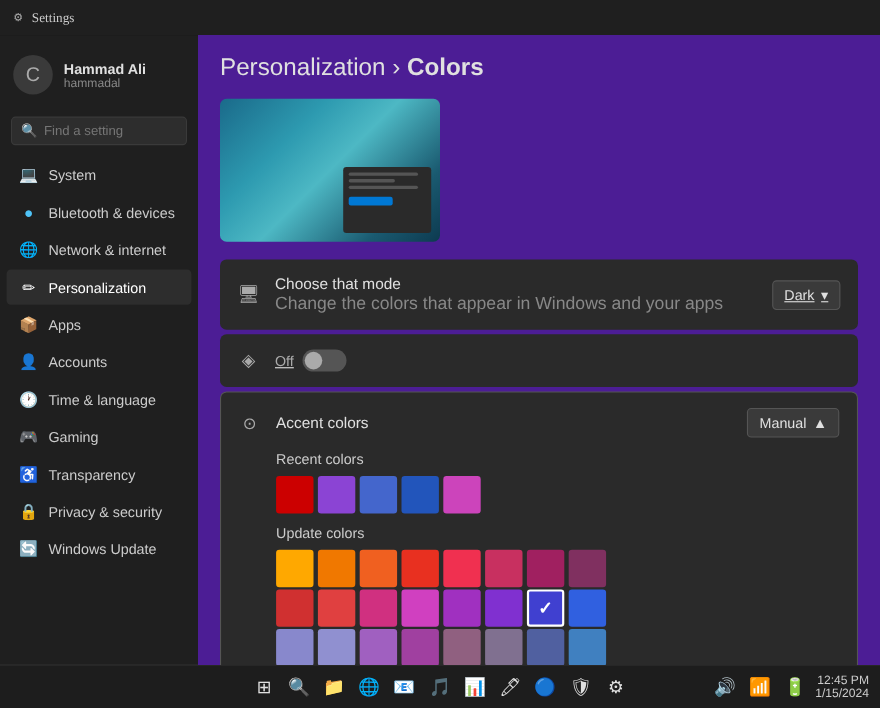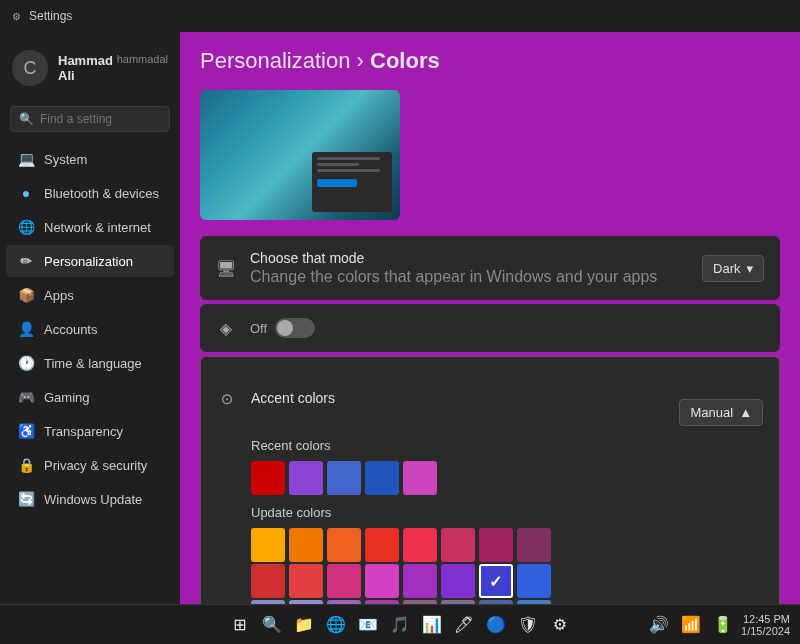--- a/index.html
+++ b/index.html
@@ -24,20 +24,21 @@
       height: 32px;
       flex-shrink: 0;
     }
     .title-bar-icon {
       font-size: 10px;
       color: #aaa;
     }
     .title-bar-text {
       font-size: 12px;
       color: #ccc;
+      font-family: Liberation Serif, serif;
     }
     
     .main-layout {
       display: flex;
       flex: 1;
       overflow: hidden;
     }
     
     .sidebar {
       width: 180px;
@@ -62,20 +63,21 @@
       background: #3a3a3a;
       display: flex;
       align-items: center;
       justify-content: center;
       font-size: 18px;
       color: #aaa;
       flex-shrink: 0;
     }
     .user-info {
       display: flex;
+      flex-direction: column;
     }
     .user-name {
       font-size: 13px;
       font-weight: 600;
       color: #e0e0e0;
     }
     .user-email {
       font-size: 11px;
       color: #888;
     }
@@ -117,21 +119,21 @@
       color: #fff;
     }
     .nav-icon {
       font-size: 14px;
       width: 16px;
       text-align: center;
     }
     
     .content {
       flex: 1;
-      background: #a21caf;
+      background: #4c1d95;
       overflow-y: auto;
       padding: 16px 20px;
     }
     .breadcrumb {
       font-size: 22px;
       color: #e0e0e0;
       margin-bottom: 16px;
       font-weight: 400;
     }
     .breadcrumb span.bold {
@@ -202,20 +204,21 @@
     }
     .setting-subtitle {
       font-size: 16px;
       color: #888;
     }
     .setting-control {
       display: flex;
       align-items: center;
       gap: 8px;
       flex-shrink: 0;
+      text-decoration: underline;
     }
     .dropdown-btn {
       background: #3a3a3a;
       border: 1px solid #555;
       border-radius: 4px;
       color: #e0e0e0;
       padding: 5px 10px;
       font-size: 13px;
       cursor: pointer;
       display: flex;
@@ -252,21 +255,20 @@
     .accent-row-header {
       display: flex;
       align-items: center;
       gap: 14px;
     }
     .accent-row-control {
       display: flex;
       align-items: flex-start;
       gap: 8px;
       margin-left: auto;
-      margin-top: 28px;
     }
     .colors-section {
       margin-top: 12px;
       padding-left: 34px;
     }
     .colors-section-label {
       font-size: 13px;
       color: #ccc;
       margin-bottom: 8px;
       font-weight: 500;

